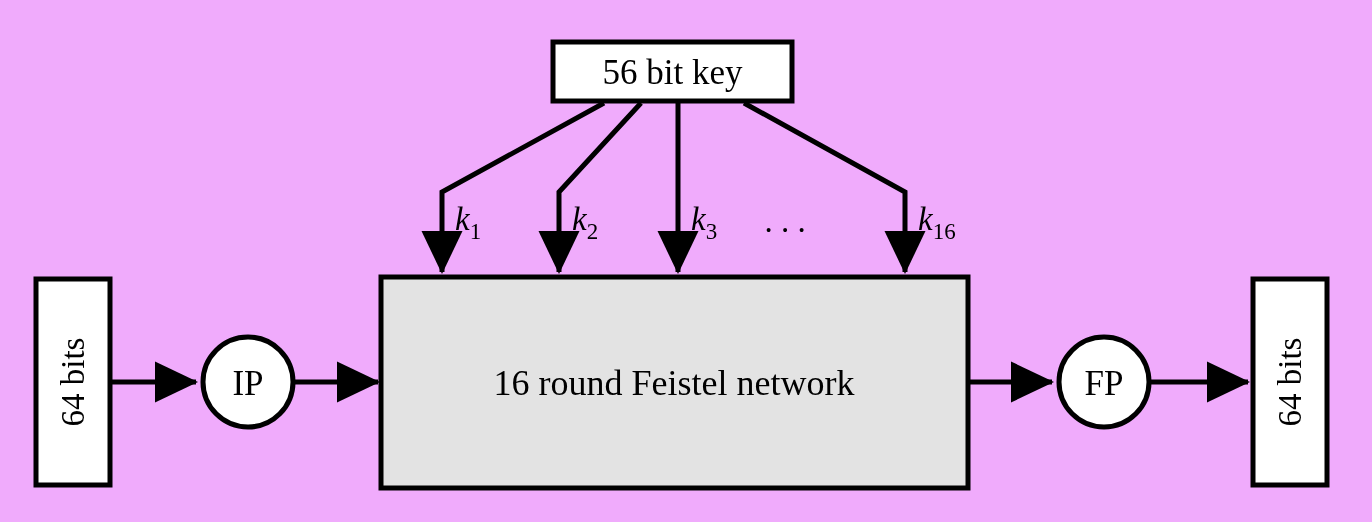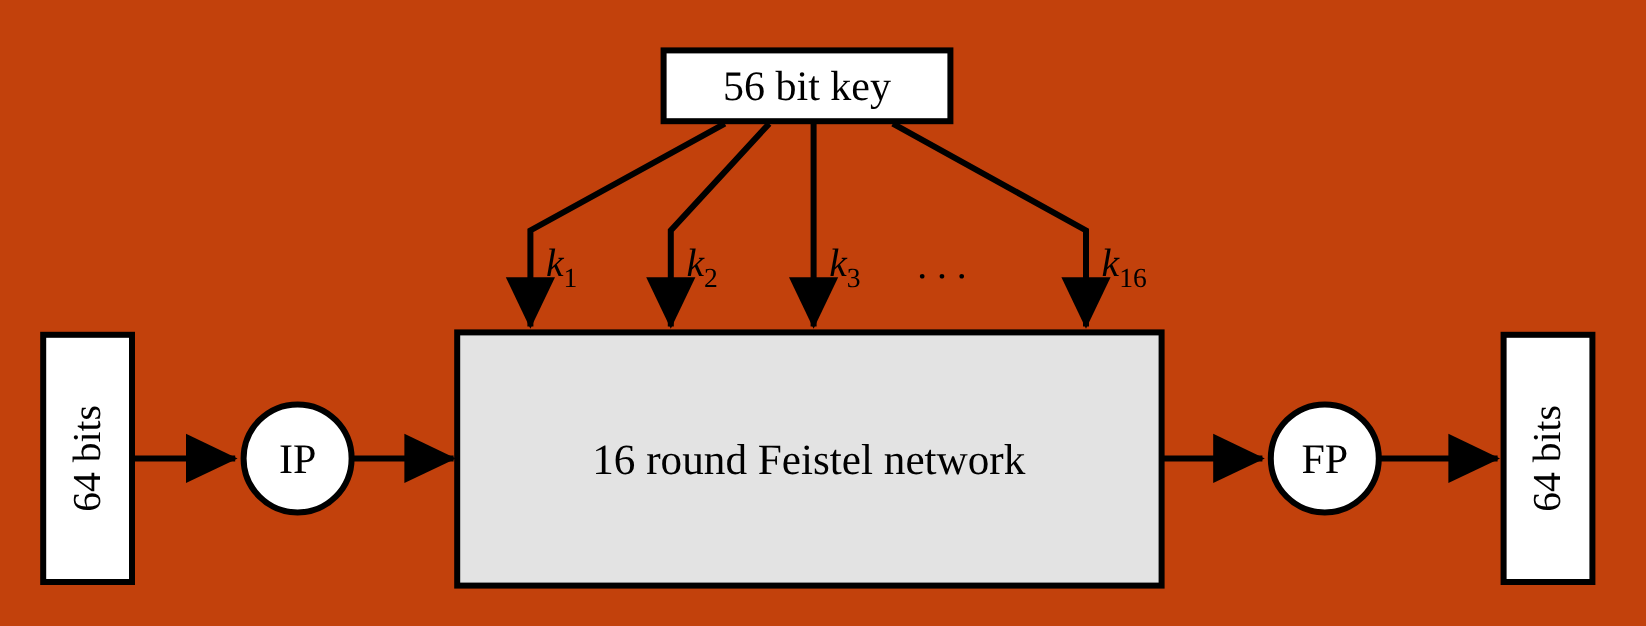--- a/index.html
+++ b/index.html
@@ -11,21 +11,21 @@
   body {
     width: 1372px;
     height: 522px;
     overflow: hidden;
     font-family: "Liberation Serif", "DejaVu Serif", serif;
   }
   #diagram-root {
     position: relative;
     width: 1372px;
     height: 522px;
-    background: #c2410c;
+    background: #f0abfc;
   }
   svg#diagram-svg {
     position: absolute;
     left: 0;
     top: 0;
     width: 1372px;
     height: 522px;
     display: block;
   }
   .box-label,

